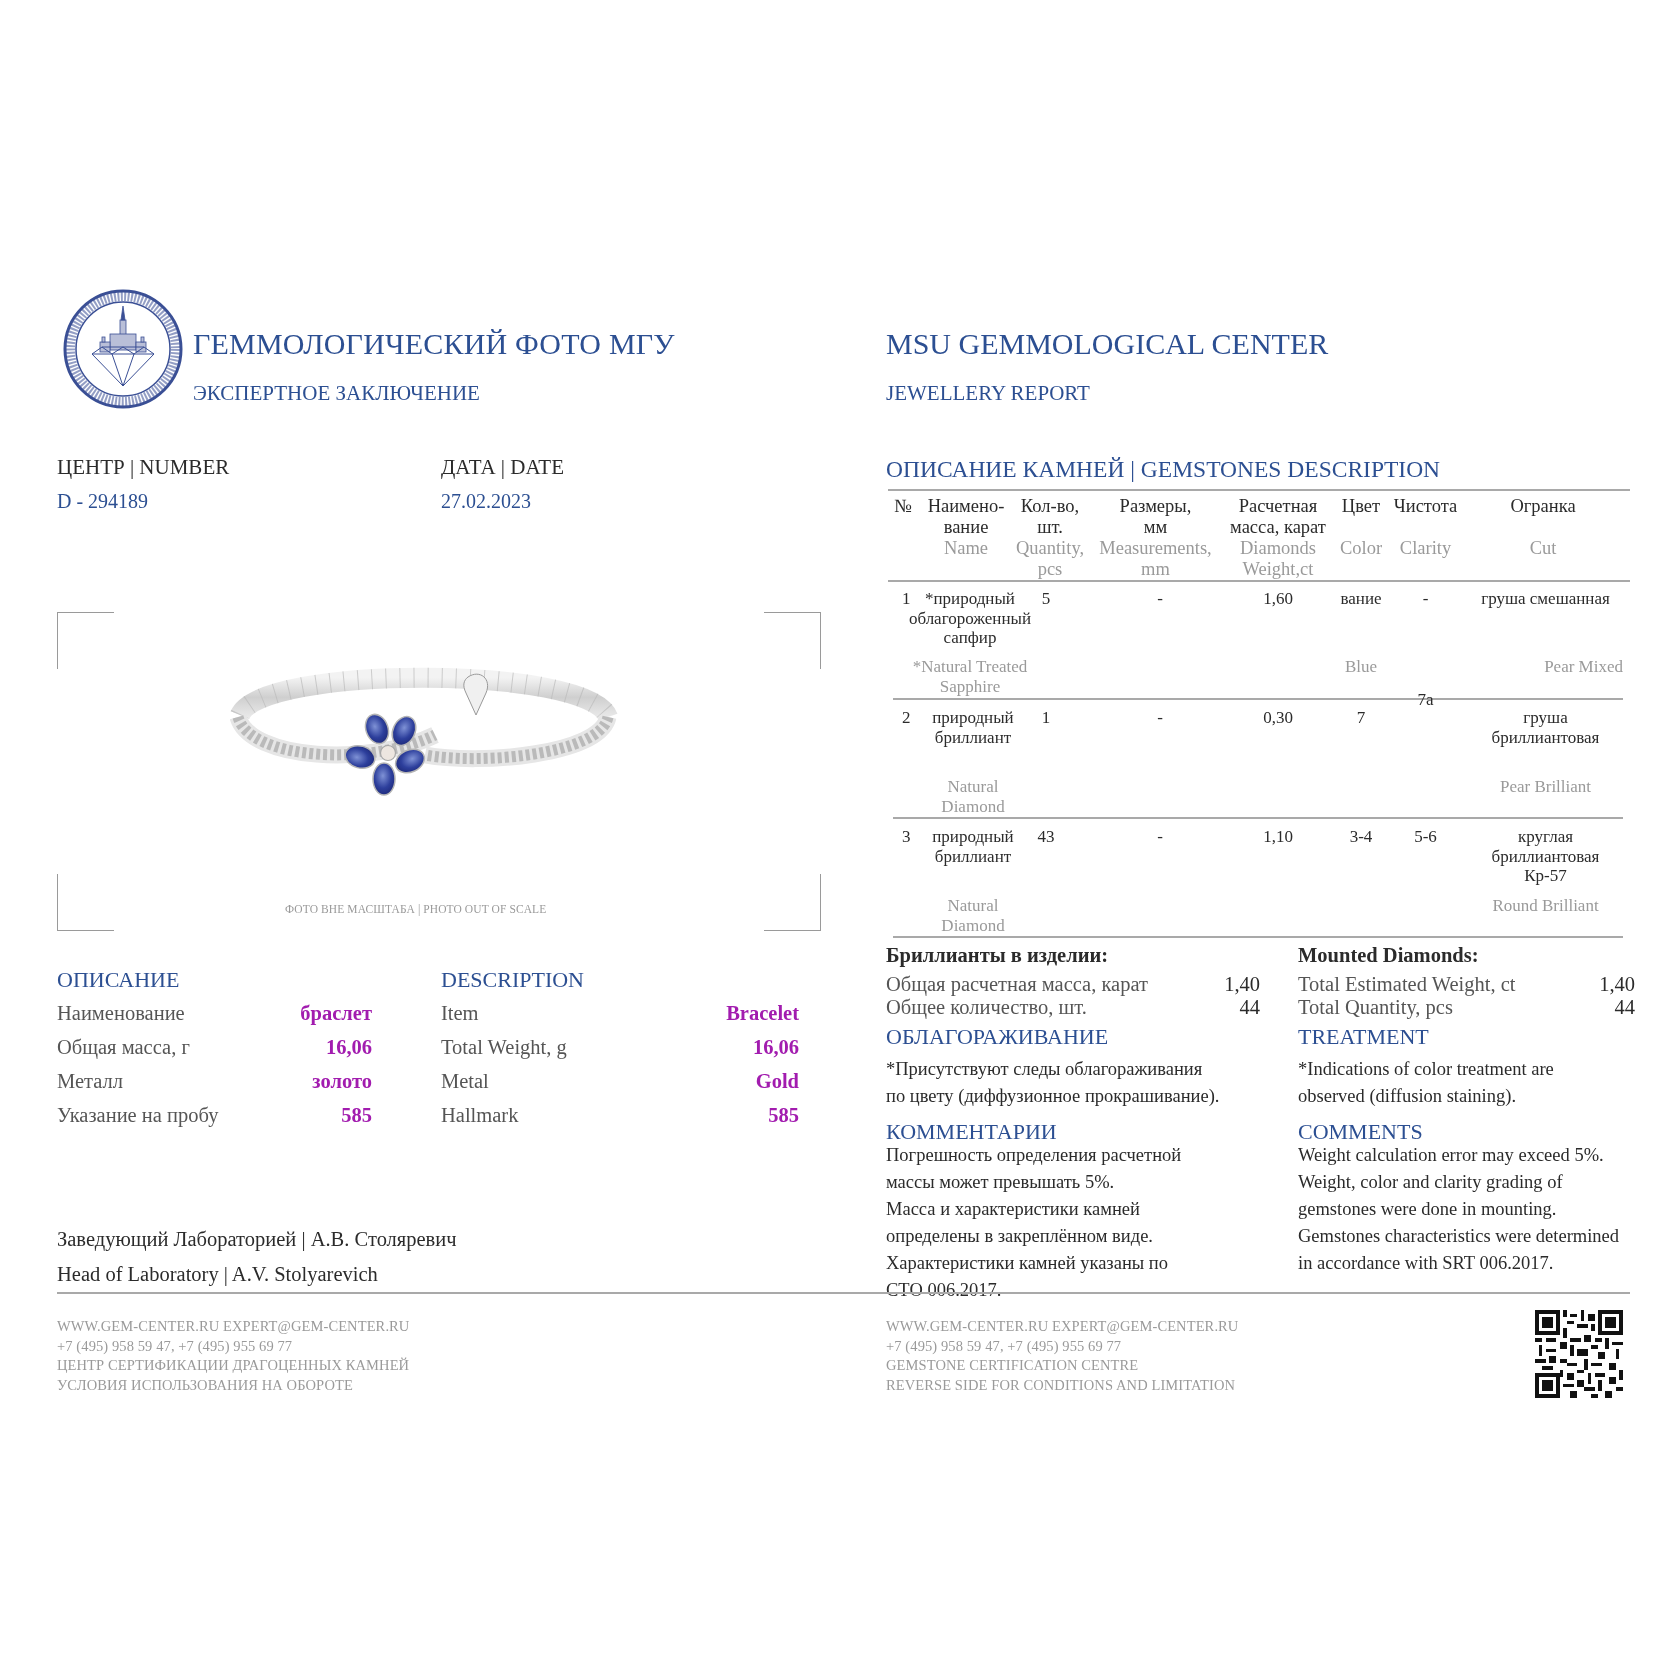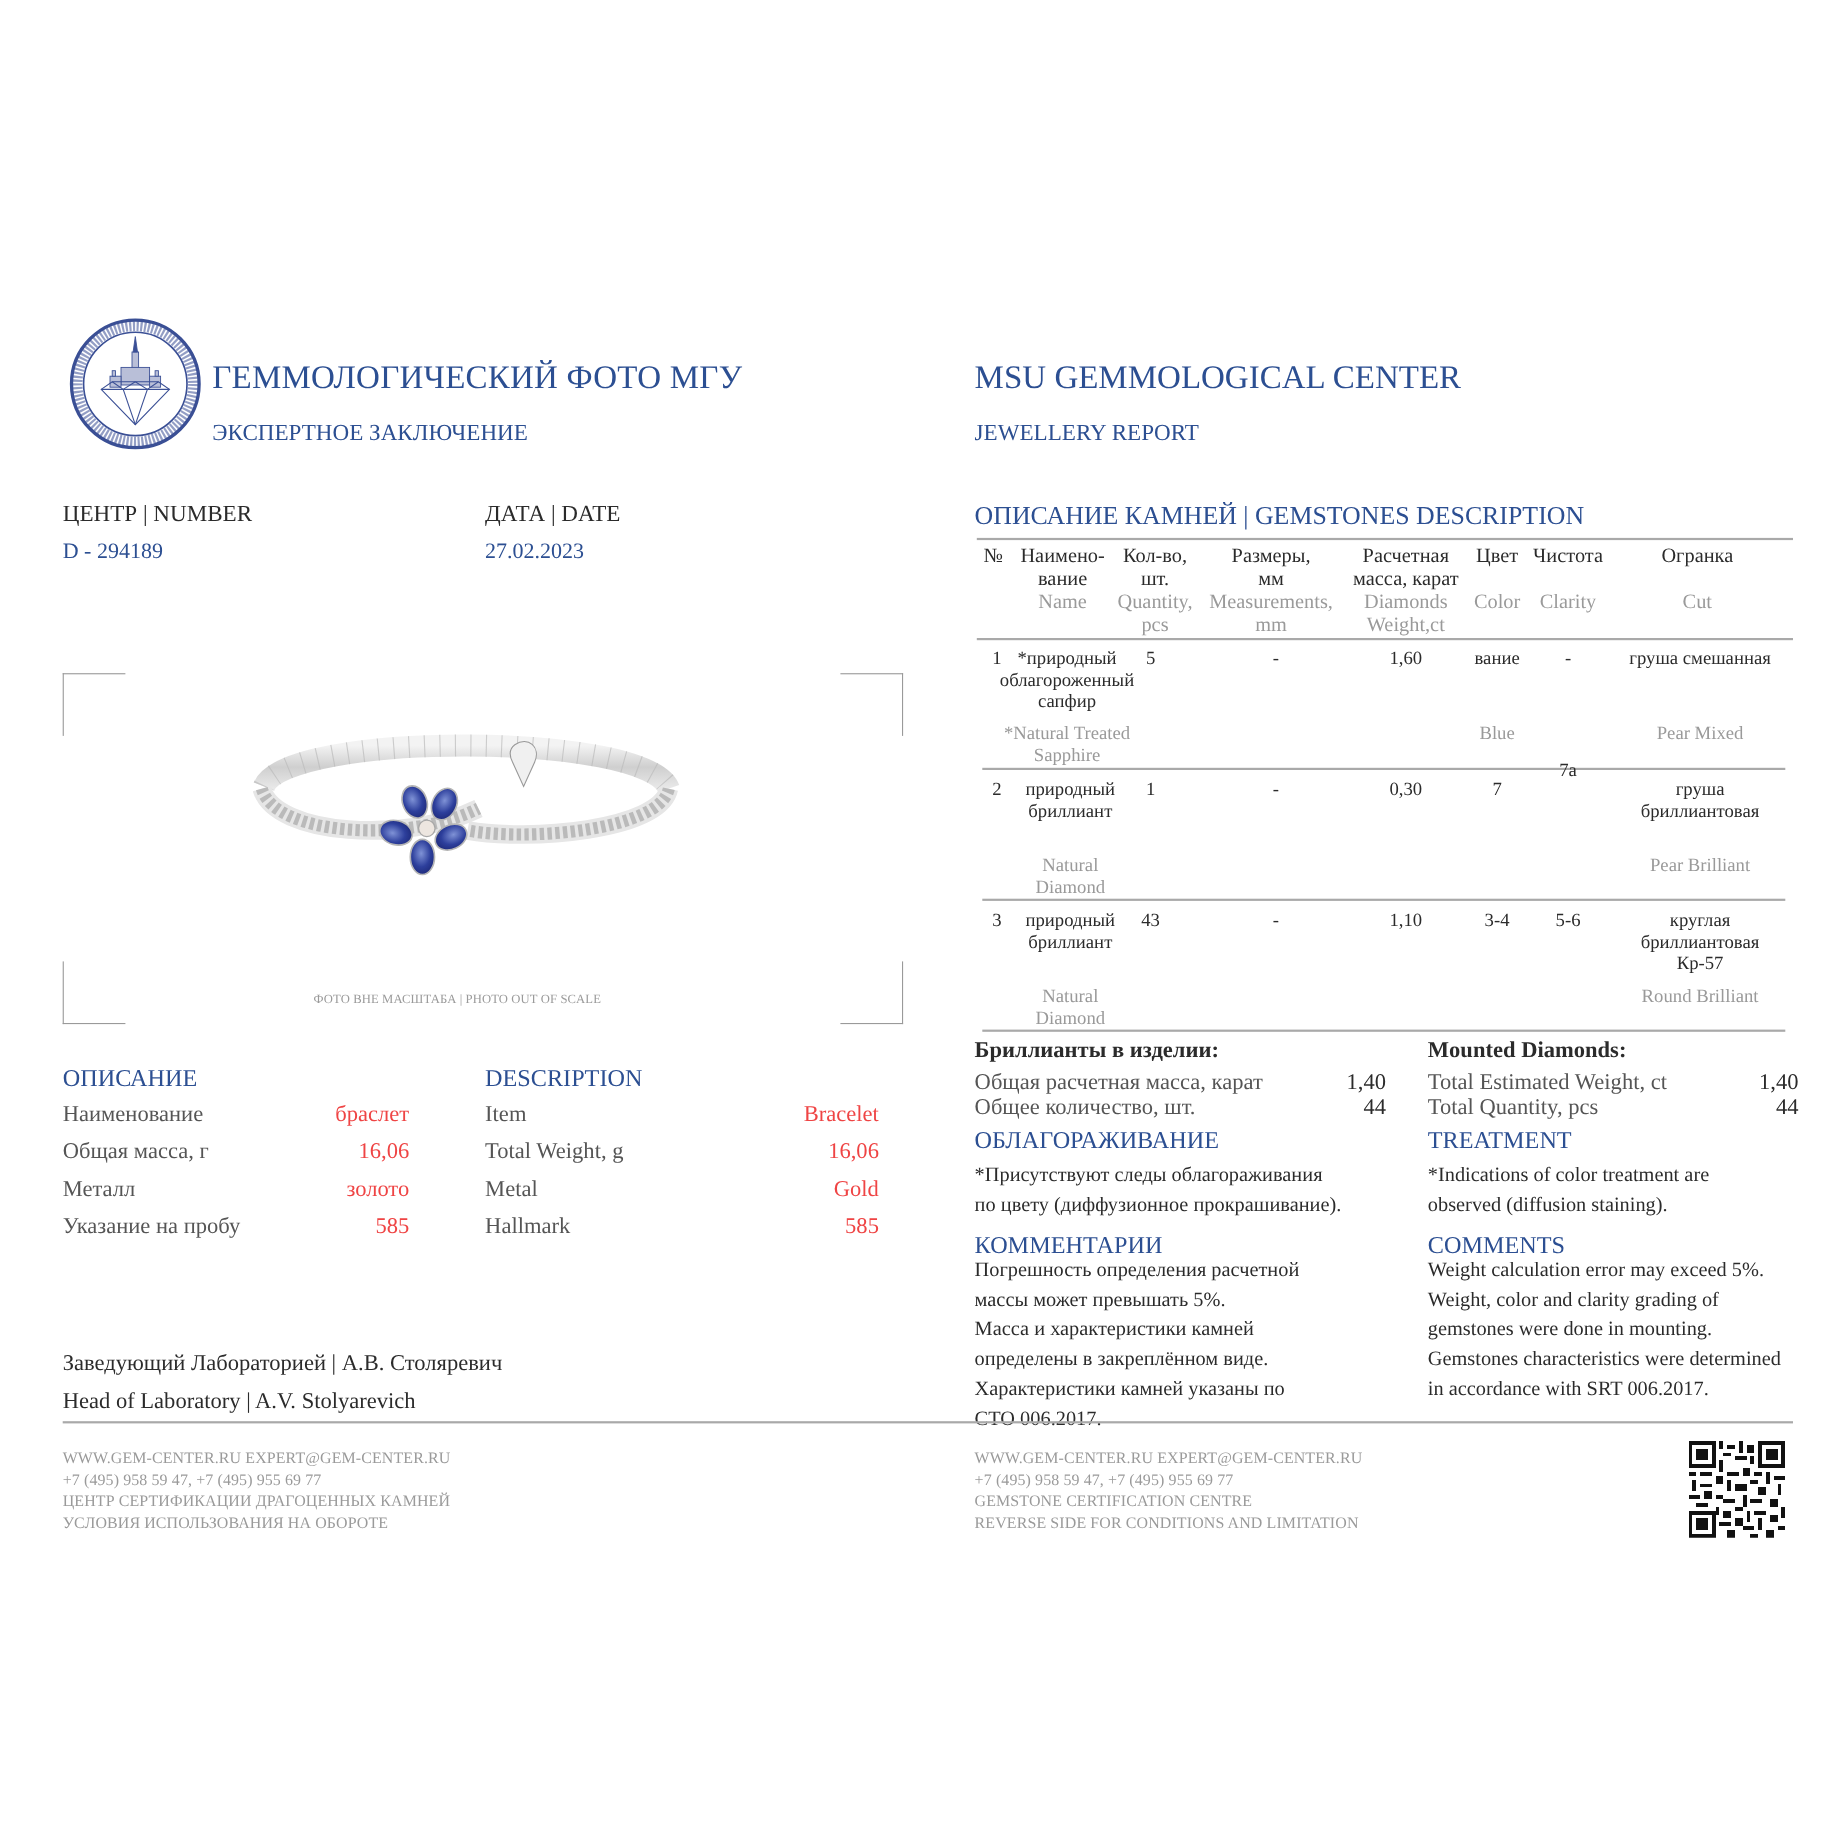--- a/index.html
+++ b/index.html
@@ -24,21 +24,21 @@
   .c-tl { left:57px; top:612px; border-top-width:1.5px; border-left-width:1.5px; }
   .c-tr { left:764px; top:612px; border-top-width:1.5px; border-right-width:1.5px; }
   .c-bl { left:57px; top:874px; border-bottom-width:1.5px; border-left-width:1.5px; }
   .c-br { left:764px; top:874px; border-bottom-width:1.5px; border-right-width:1.5px; }
   .photo-caption { left:285px; top:903px; font-size:11.5px; color:#9a9a9a; white-space:nowrap; letter-spacing:0.1px; }
 
   
   .sec-head { font-size:22px; white-space:nowrap; }
   .drow { position:absolute; font-size:20.5px; white-space:nowrap; }
   .drow .k { color:#555; }
-  .drow .v { position:absolute; right:0; top:0; color:#ef4444; }
+  .drow .v { position:absolute; right:0; top:0; color:#a21caf;font-weight:bold; }
 
   
   .gtable { left:888px; top:489px; width:742px; }
   .hr { position:absolute; height:2px; background:#a9a9a9; }
   .cell { position:absolute; font-size:17px; line-height:19.5px; text-align:center; white-space:nowrap; }
   .cell.ru { color:#2b2b2b; }
   .cell.en { color:#9a9a9a; }
   .hcell { position:absolute; font-size:18.5px; line-height:21px; text-align:center; white-space:nowrap; }
 
   .sum-row { position:absolute; font-size:20.5px; color:#555; white-space:nowrap; }
@@ -210,21 +210,21 @@
 сапфир</div>
     <div class="cell en" style="left:18px;top:168px;width:128px;white-space:pre-line;">*Natural Treated
 Sapphire</div>
     <div class="cell ru" style="left:143px;top:100px;width:30px;">5</div>
     <div class="cell ru" style="left:262px;top:100px;width:20px;">-</div>
     <div class="cell ru" style="left:360px;top:100px;width:60px;">1,60</div>
     <div class="cell ru" style="left:448px;top:100px;width:50px;">вание</div>
     <div class="cell en" style="left:448px;top:168px;width:50px;">Blue</div>
     <div class="cell ru" style="left:520px;top:100px;width:35px;">-</div>
     <div class="cell ru" style="left:580px;top:100px;width:155px;white-space:pre-line;">груша смешанная</div>
-    <div class="cell en" style="left:580px;top:168px;width:155px;">Pear Mixed</div>
+    <div class="cell en" style="left:580px;top:168px;width:155px;text-align:right;">Pear Mixed</div>
   </div>
   <div class="hr" style="left:5px;top:209px;width:730px;"></div>
 
   <div>
     <div class="cell ru" style="left:14px;top:219px;">2</div>
     <div class="cell ru" style="left:30px;top:219px;width:110px;white-space:pre-line;">природный
 бриллиант</div>
     <div class="cell en" style="left:30px;top:288px;width:110px;white-space:pre-line;">Natural
 Diamond</div>
     <div class="cell ru" style="left:143px;top:219px;width:30px;">1</div>

